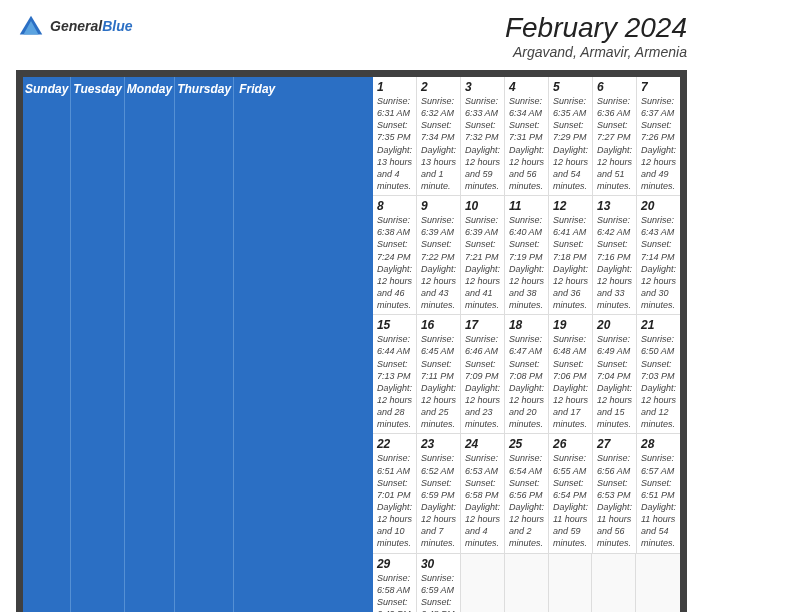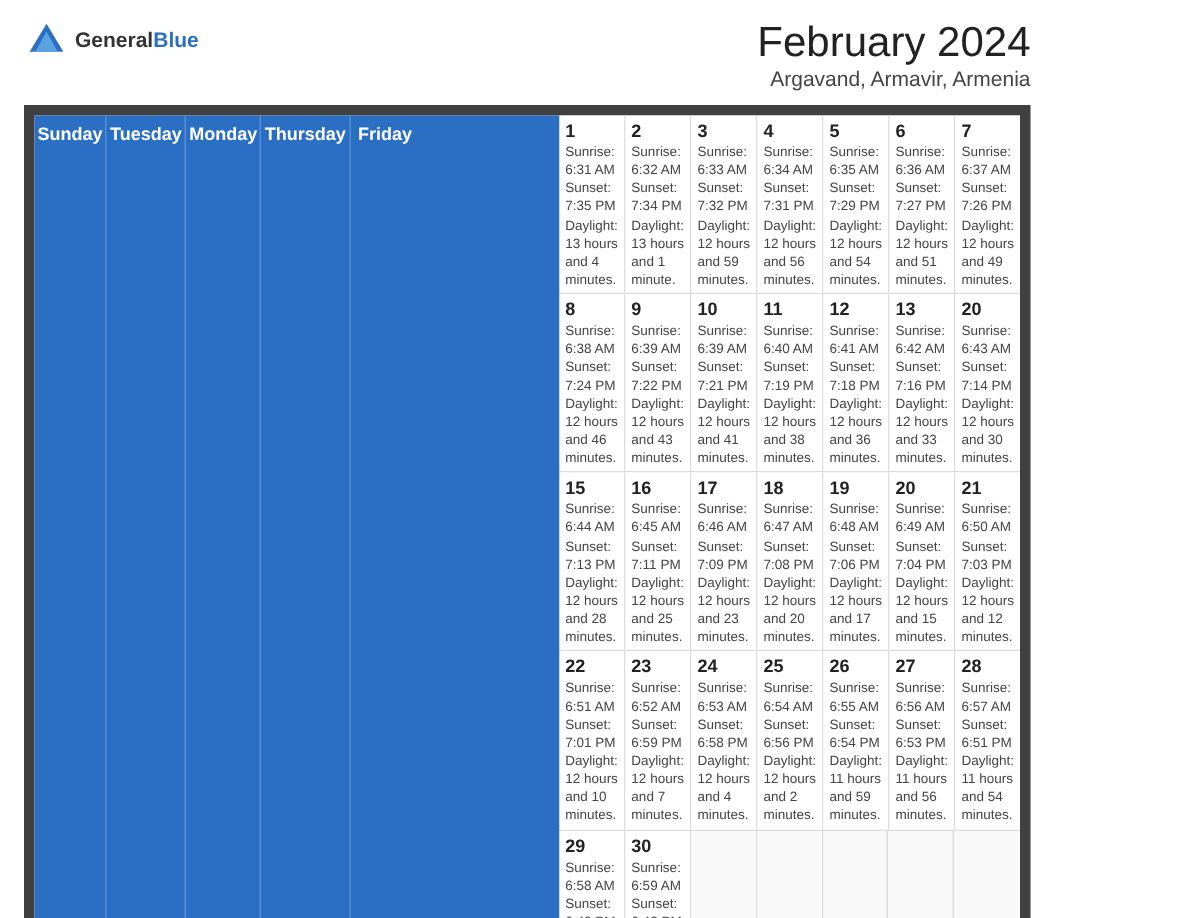--- a/index.html
+++ b/index.html
@@ -10,20 +10,21 @@
       height: 612px;
       overflow: hidden;
       font-size: 11px;
     }
     .page {
       width: 703px;
       height: 612px;
       padding: 12px 16px;
       display: flex;
       flex-direction: column;
+      font-style: italic;
     }
     .header {
       display: flex;
       justify-content: space-between;
       align-items: flex-start;
       margin-bottom: 10px;
     }
     .logo {
       display: flex;
       align-items: center;

